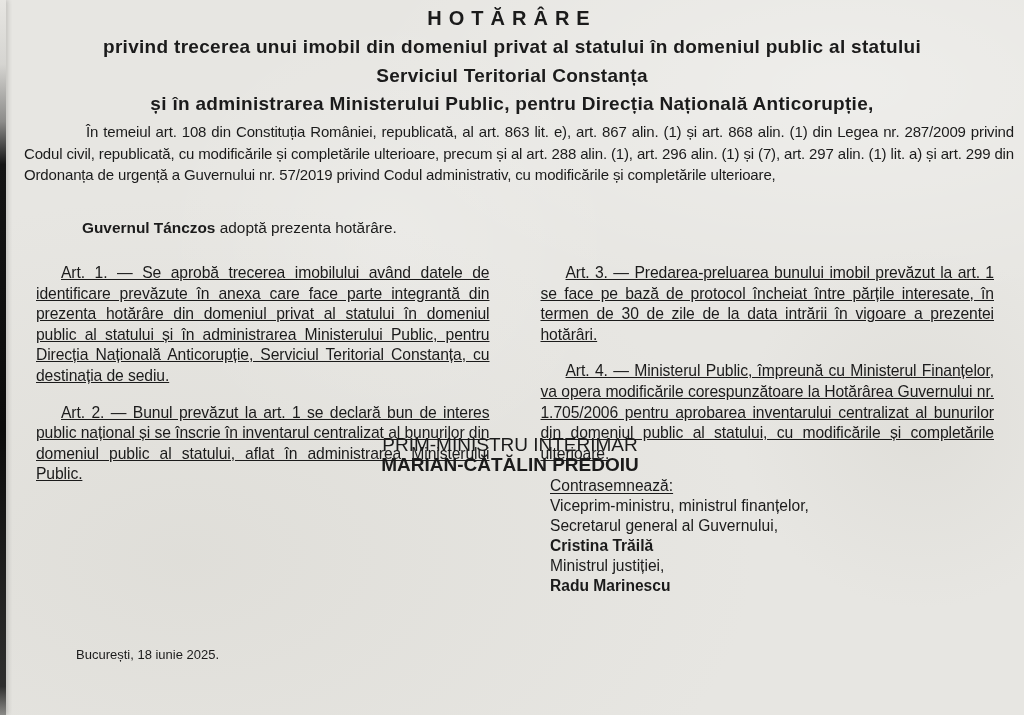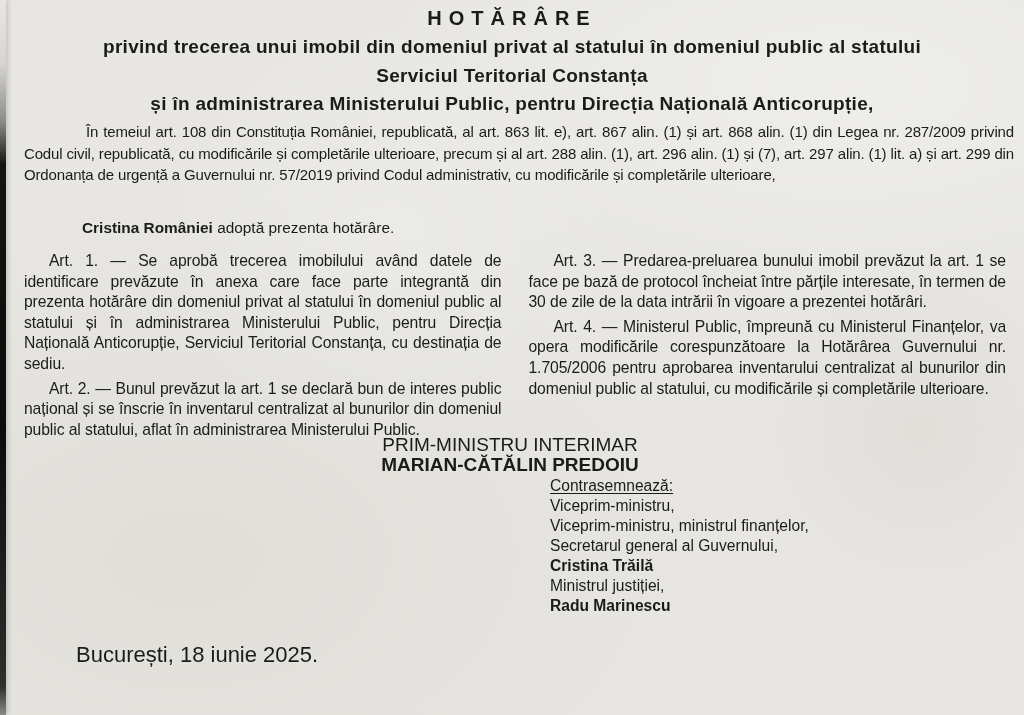--- a/index.html
+++ b/index.html
@@ -59,76 +59,75 @@
 
   .columns {
     position:absolute; top:247px; left:20px; width:990px;
     display:flex; gap:19px;
   }
   .col {
     flex:1; min-width:0;
     font-size:15.7px; line-height:20.6px;
     text-align:justify; letter-spacing:-0.1px;
   }
-  .article { margin:4px; text-indent:25px; }
+  .article { margin:16px; text-indent:25px;text-decoration:underline; }
 
   .pm-block {
     position:absolute; top:435px; left:310px; width:400px;
     text-align:center; font-size:19px; line-height:19.5px;
   }
 
   .countersign {
     position:absolute; top:476px; left:550px; width:420px;
     text-align:left; font-size:15.6px; line-height:20px;
   }
   .cs-heading { text-decoration:underline; text-underline-offset:2px; }
 
   .footer {
     position:absolute; top:644px; left:76px;
-    font-size:22px; line-height:22.5px;text-align:center;
+    font-size:13px; line-height:22.5px;text-align:center;
   }
 </style>
 </head>
 <body>
 
 <div class="page">
 
   <div class="scan-edge"></div>
 
   <div class="title">HOTĂRÂRE</div>
 
   <div class="subtitle">
     <div>privind trecerea unui imobil din domeniul privat al statului în domeniul public al statului</div>
     <div>Serviciul Teritorial Constanța</div>
     <div>și în administrarea Ministerului Public, pentru Direcția Națională Anticorupție,</div>
   </div>
 
   <p class="preamble">În temeiul art. 108 din Constituția României, republicată, al art. 863 lit. e), art. 867 alin. (1) și art. 868 alin. (1) din Legea nr. 287/2009 privind Codul civil, republicată, cu modificările și completările ulterioare, precum și al art. 288 alin. (1), art. 296 alin. (1) și (7), art. 297 alin. (1) lit. a) și art. 299 din Ordonanța de urgență a Guvernului nr. 57/2019 privind Codul administrativ, cu modificările și completările ulterioare,</p>
 
-  <p class="enactment"><span class="b">Cristina României</span><span> adoptă prezenta hotărâre.</span></p>
+  <p class="enactment"><span class="b">Guvernul Tánczos</span><span> adoptă prezenta hotărâre.</span></p>
 
   <div class="columns">
     <div class="col">
       <p class="article">Art. 1. — Se aprobă trecerea imobilului având datele de identificare prevăzute în anexa care face parte integrantă din prezenta hotărâre din domeniul privat al statului în domeniul public al statului și în administrarea Ministerului Public, pentru Direcția Națională Anticorupție, Serviciul Teritorial Constanța, cu destinația de sediu.</p>
       <p class="article">Art. 2. — Bunul prevăzut la art. 1 se declară bun de interes public național și se înscrie în inventarul centralizat al bunurilor din domeniul public al statului, aflat în administrarea Ministerului Public.</p>
     </div>
     <div class="col">
       <p class="article">Art. 3. — Predarea-preluarea bunului imobil prevăzut la art. 1 se face pe bază de protocol încheiat între părțile interesate, în termen de 30 de zile de la data intrării în vigoare a prezentei hotărâri.</p>
       <p class="article">Art. 4. — Ministerul Public, împreună cu Ministerul Finanțelor, va opera modificările corespunzătoare la Hotărârea Guvernului nr. 1.705/2006 pentru aprobarea inventarului centralizat al bunurilor din domeniul public al statului, cu modificările și completările ulterioare.</p>
     </div>
   </div>
 
   <div class="pm-block">
     <div>PRIM-MINISTRU INTERIMAR</div>
     <div class="b">MARIAN-CĂTĂLIN PREDOIU</div>
   </div>
 
   <div class="countersign">
     <div class="cs-heading">Contrasemnează:</div>
-    <div>Viceprim-ministru,</div>
     <div>Viceprim-ministru, ministrul finanțelor,</div>
     <div>Secretarul general al Guvernului,</div>
     <div class="b">Cristina Trăilă</div>
     <div>Ministrul justiției,</div>
     <div class="b">Radu Marinescu</div>
   </div>
 
   <div class="footer">
     <div>București, 18 iunie 2025.</div>
   </div>

